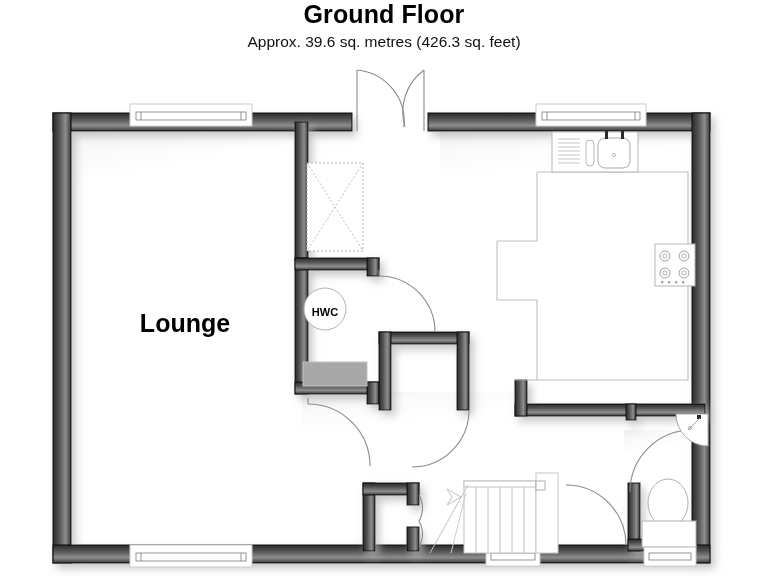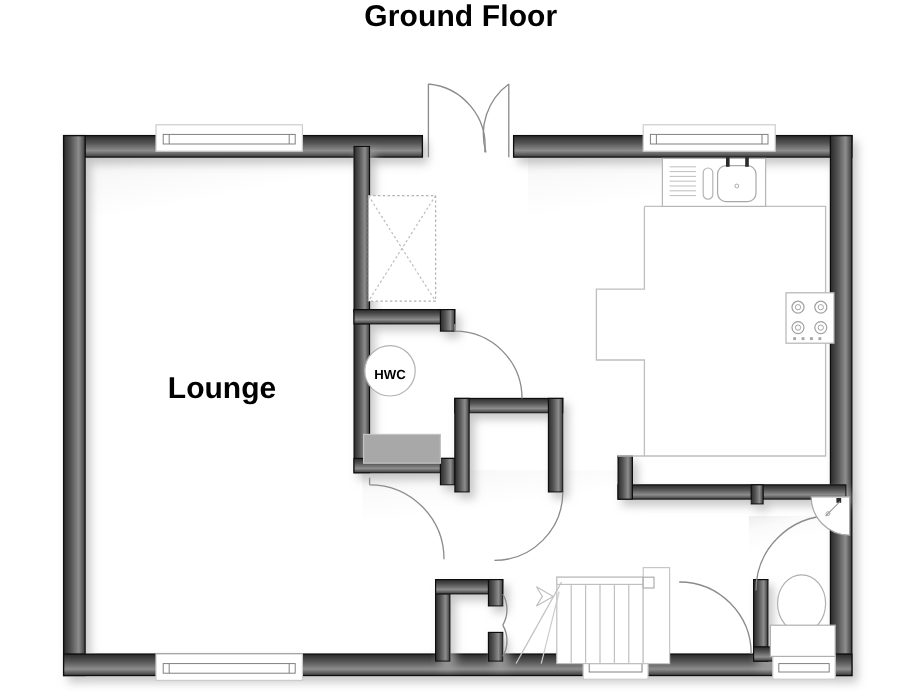--- a/index.html
+++ b/index.html
@@ -58,20 +58,21 @@
     fill: #000000;
   }
 </style>
 </head>
 <body>
 
 <div id="plan-root">
 
   <div class="header">
     <div class="plan-title">Ground Floor</div>
+    <div class="plan-subtitle">Approx. 39.6 sq. metres (426.3 sq. feet)</div>
   </div>
 
   <svg class="floorplan" width="768" height="576" viewBox="0 0 768 576">
     <defs>
       <linearGradient id="wallGradH" x1="0" y1="0" x2="0" y2="1">
         <stop offset="0%" stop-color="#2a2a2a"></stop>
         <stop offset="35%" stop-color="#555555"></stop>
         <stop offset="70%" stop-color="#8d8d8d"></stop>
         <stop offset="100%" stop-color="#3a3a3a"></stop>
       </linearGradient>

